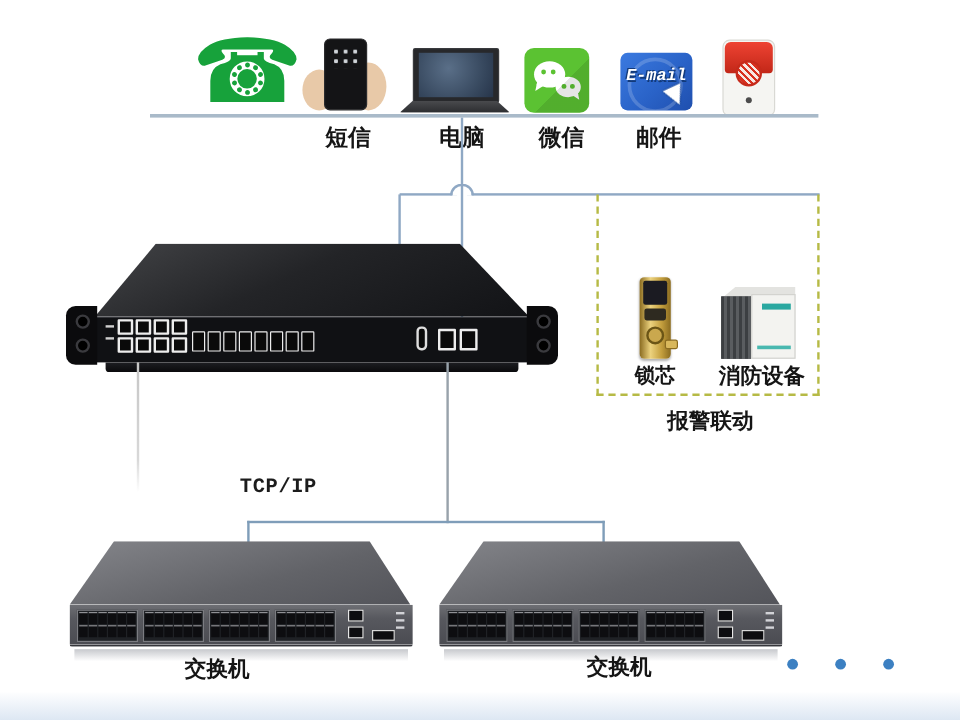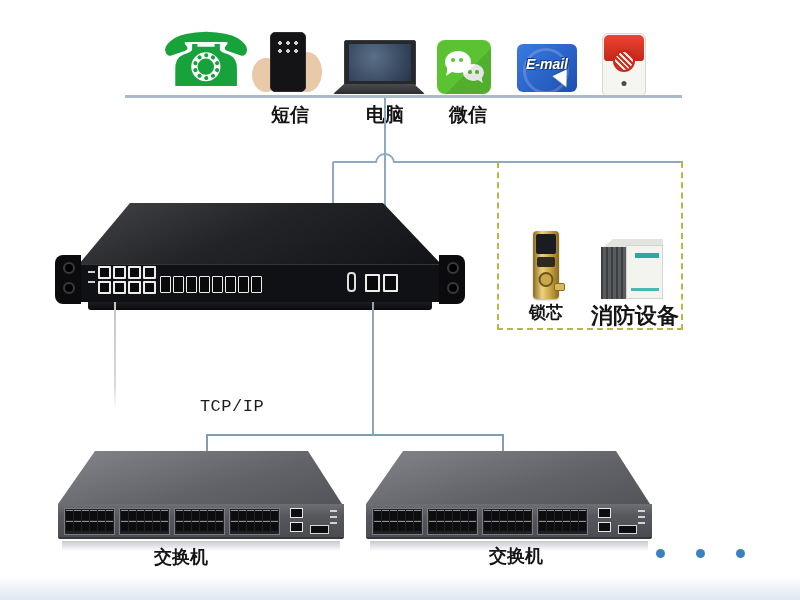--- a/index.html
+++ b/index.html
@@ -1,18 +1,18 @@
 <!DOCTYPE html>
 <html><head>
 <meta charset="utf-8">
 <style>
   html,body{margin:0;padding:0;background:#fff;}
   #stage{position:relative;width:800px;height:600px;background:#ffffff;overflow:hidden;
          font-family:"Liberation Sans", sans-serif;color:#111;}
-  .abs{position:absolute;}
+  .abs{position:absolute;font-family:Liberation Mono, monospace;}
   .lbl{position:absolute;font-weight:700;color:#151515;text-align:center;white-space:nowrap;}
   .chan-lbl{font-size:19px;}
   
   .phone-glyph::before{content:"☎";}
   .phone-glyph{position:absolute;left:160px;top:22px;width:80px;height:76px;
     font-family:"DejaVu Sans",sans-serif;font-size:74px;line-height:76px;text-align:center;color:#17a23b;}
   .sms-box{left:252px;top:32px;width:70px;height:64px;}
   .hand-blob{position:absolute;background:#e8c9a8;border-radius:50%;}
   .sms-phone{position:absolute;left:18px;top:0;width:34px;height:58px;background:#141416;border-radius:5px;border:1px solid #2c2c2e;}
   .sms-dots{position:absolute;left:5px;top:6px;width:24px;height:18px;
@@ -97,21 +97,21 @@
     display:grid;grid-template-columns:repeat(6,7px);grid-auto-rows:10px;gap:1px;padding:1px;}
   .sw-group i{display:block;background:#0d0d10;border-top:1px solid #8f9095;}
   .sw-right{position:absolute;left:228px;top:58px;width:54px;height:30px;}
   .sw-rj{position:absolute;width:13px;height:10px;background:#0d0d10;border:1.5px solid #e6e6e6;box-sizing:border-box;}
   .sw-wide{position:absolute;left:24px;top:18px;width:19px;height:9px;background:#0d0d10;border:1.5px solid #d8d8d8;box-sizing:border-box;}
   .sw-dash{position:absolute;left:44px;width:7px;height:2px;background:#d2d3d7;}
   .sw-reflect{position:absolute;left:4px;top:92px;width:278px;height:10px;
     background:linear-gradient(rgba(115,120,130,0.40),rgba(115,120,130,0));}
   
   .tcp{position:absolute;left:180px;top:397px;width:104px;text-align:center;
-    font-family:"Liberation Mono",monospace;font-size:17px;font-weight:400;color:#1c1c1c;letter-spacing:0.5px;}
+    font-family:"Liberation Mono",monospace;font-size:17px;font-weight:700;color:#1c1c1c;letter-spacing:0.5px;}
   .dot{position:absolute;top:549px;width:9px;height:9px;border-radius:50%;background:#3c80c2;}
   .bottom-band{position:absolute;left:0;top:577px;width:800px;height:23px;
     background:linear-gradient(rgba(222,232,245,0.05),#dde7f3);}
 </style>
 </head>
 <body>
 
 <div id="stage">
 
   <div class="phone-glyph"></div>
@@ -151,20 +151,21 @@
     <span class="siren-cap"></span>
     <span class="siren-speaker"></span>
     <span class="siren-dot"></span>
   </div>
 
   <div class="line" style="left:125px;top:95px;width:557px;height:3px;background:#a9bac9;"></div>
 
   <div class="lbl chan-lbl" style="left:345px;top:102px;width:80px;">电脑</div>
   <div class="lbl chan-lbl" style="left:250px;top:102px;width:80px;">短信</div>
   <div class="lbl chan-lbl" style="left:428px;top:102px;width:80px;font-family:Liberation Mono, monospace;">微信</div>
+  <div class="lbl chan-lbl" style="left:509px;top:102px;width:80px;">邮件</div>
 
   <div class="line" style="left:384px;top:98px;width:2px;height:186px;background:#8fa8c4;"></div>
   <div class="line" style="left:333px;top:161px;width:44px;height:2px;background:#8fa8c4;"></div>
   <div class="line" style="left:393px;top:161px;width:290px;height:2px;background:#8fa8c4;"></div>
   <div class="hop-arc"></div>
   <div class="line" style="left:332px;top:162px;width:2px;height:66px;background:#8fa8c4;"></div>
 
   <div class="dash-box"></div>
 
   <div class="lock-body">
@@ -177,21 +178,22 @@
   <div class="fire-box">
     <span class="fire-top"></span>
       <span class="fire-left"></span>
     <span class="fire-right">
         <span class="fire-tag"></span>
         <span class="fire-strip"></span>
       </span>
   </div>
 
   <div class="lbl" style="left:506px;top:301px;width:80px;font-size:17px;">锁芯</div>
-  <div class="lbl" style="left:574px;top:301px;width:122px;font-size:22px;">消防设备</div>
+  <div class="lbl" style="left:574px;top:301px;width:122px;font-size:18px;">消防设备</div>
+  <div class="lbl" style="left:532px;top:339px;width:120px;font-size:18px;">报警联动</div>
 
   <div class="dev-top"></div>
   <div class="dev-front"></div>
   <div class="dev-lip"></div>
   <div class="ear left">
       <i></i>
       <i></i>
     </div>
   <div class="ear right">
       <i></i>

